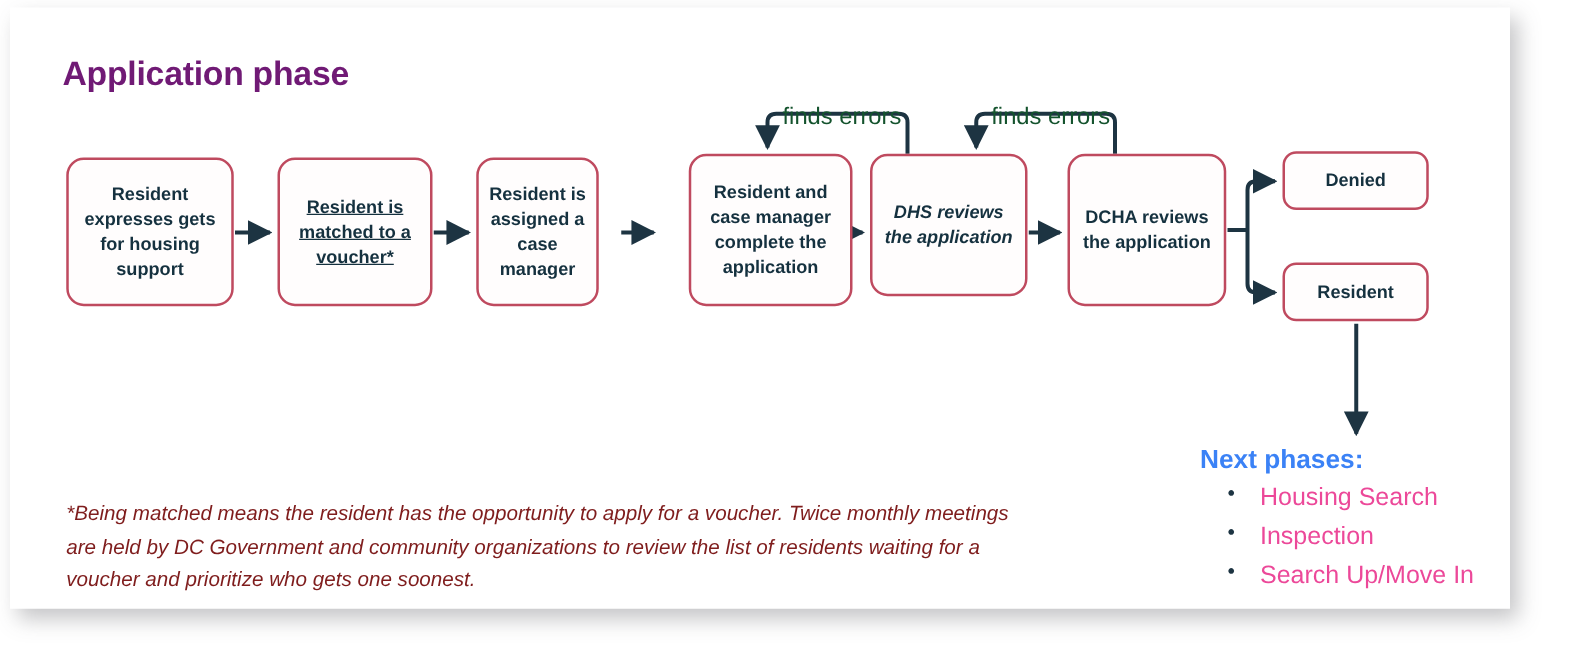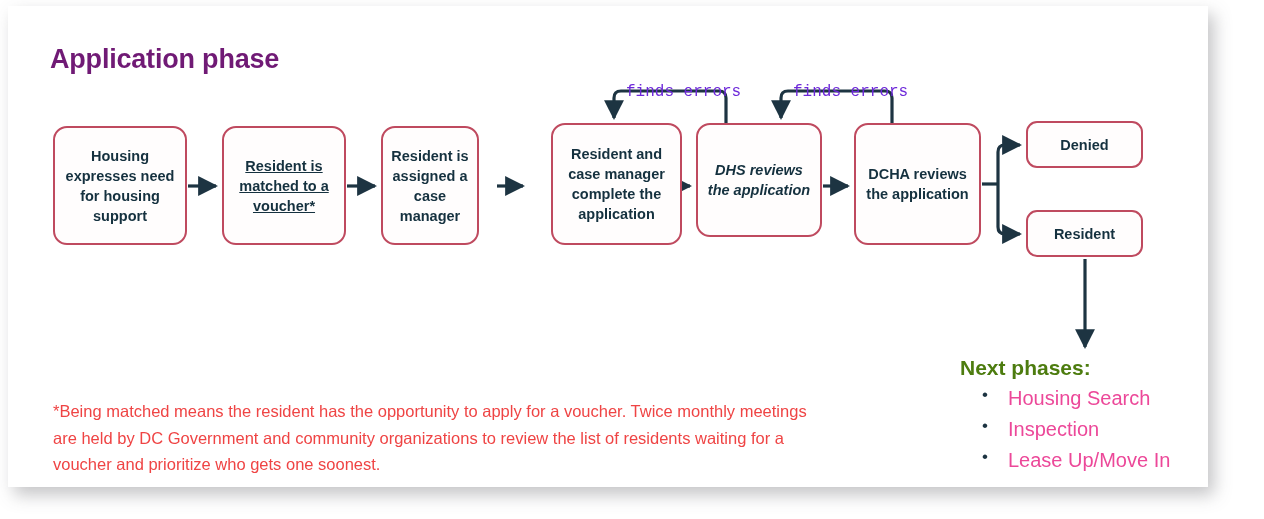--- a/index.html
+++ b/index.html
@@ -83,50 +83,50 @@
   #n3 { left: 543px; top: 117px; width: 131px; height: 122px; }
   #n4 { left: 688px; top: 117px; width: 126px; height: 114px; font-style: italic; }
   #n5 { left: 846px; top: 117px; width: 127px; height: 122px; }
   
   #t0 { left: 1018px; top: 115px; width: 117px; height: 47px; }
   #t1 { left: 1018px; top: 204px; width: 117px; height: 47px; }
 
   
   .loop-label {
     position: absolute;
-    font-size: 16px;
-    color: #6d28d9;
-    white-space: nowrap;
-    font-family: Liberation Mono, monospace;
+    font-size: 19px;
+    color: #14532d;
+    white-space: nowrap;
   }
   #loopLabel0 { left: 618px; top: 77px; }
   #loopLabel1 { left: 785px; top: 77px; }
 
   
   #footnote {
     position: absolute;
     left: 45px;
     top: 392px;
     width: 775px;
     font-size: 16.5px;
-    color: #ef4444;
+    font-style: italic;
+    color: #7f1d1d;
     line-height: 1.62;
   }
 
   
   #nextPhases {
     position: absolute;
     left: 952px;
     top: 350px;
     width: 250px;
   }
   #nextPhasesTitle {
     font-size: 21px;
     font-weight: bold;
-    color: #4d7c0f;
+    color: #3b82f6;
     margin: 0 0 3px 0;
     white-space: nowrap;
   }
   #nextPhasesList {
     list-style: none;
     margin: 0;
     padding: 0 0 0 22px;
   }
   #nextPhasesList li {
     font-size: 20px;
@@ -174,38 +174,38 @@
         <path d="M 884 117 L 884 92 Q 884 85 877 85 L 780 85 Q 773 85 773 92 L 773 112" marker-end="url(#ah)"></path>
 
         <path d="M 974 178 L 990 178"></path>
         <path d="M 990 178 L 990 146 Q 990 139 997 139 L 1012 139" marker-end="url(#ah)"></path>
         <path d="M 990 178 L 990 221 Q 990 228 997 228 L 1012 228" marker-end="url(#ah)"></path>
 
         <line x1="1077" y1="253" x2="1077" y2="341" marker-end="url(#ah)"></line>
       </g>
     </svg>
 
-    <div class="node" id="n0">Housing expresses need for housing support</div>
+    <div class="node" id="n0">Resident expresses gets for housing support</div>
     <div class="node" id="n1">Resident is matched to a voucher*</div>
     <div class="node" id="n2">Resident is assigned a case manager</div>
     <div class="node" id="n3">Resident and case manager complete the application</div>
     <div class="node" id="n4">DHS reviews the application</div>
     <div class="node terminal" id="t0">Denied</div>
 
     <div class="node" id="n5">DCHA reviews the application</div>
     <div class="node terminal" id="t1">Resident</div>
 
     <div class="loop-label" id="loopLabel0">finds errors</div>
     <div class="loop-label" id="loopLabel1">finds errors</div>
 
     <div id="footnote">*Being matched means the resident has the opportunity to apply for a voucher. Twice monthly meetings are held by DC Government and community organizations to review the list of residents waiting for a voucher and prioritize who gets one soonest.</div>
 
     <div id="nextPhases">
       <div id="nextPhasesTitle">Next phases:</div>
       <ul id="nextPhasesList">
         <li>Housing Search</li>
         <li>Inspection</li>
-        <li>Lease Up/Move In</li>
+        <li>Search Up/Move In</li>
       </ul>
     </div>
 
   </div>
 </div>
 
 </body></html>

